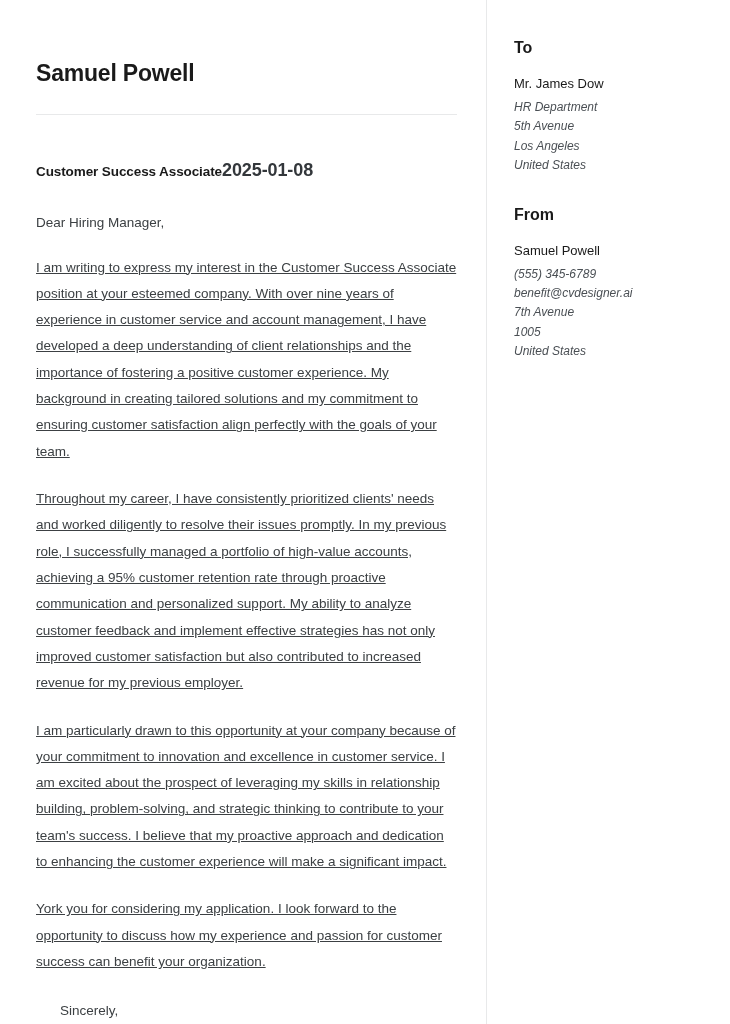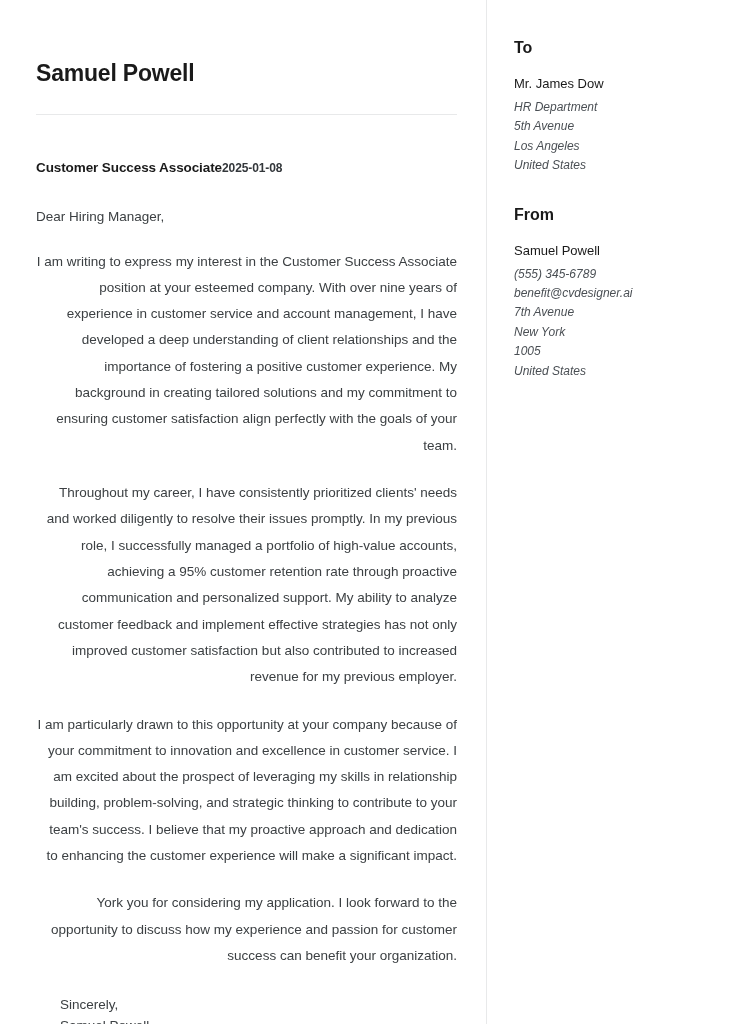--- a/index.html
+++ b/index.html
@@ -66,39 +66,40 @@
   }
 
   .job-title {
     font-size: 13.5px;
     font-weight: bold;
     color: #1a1a1a;
     letter-spacing: -0.1px;
   }
 
   .letter-date {
-    font-size: 12px;
+    font-size: 18px;
     font-weight: bold;
     color: #33373b;
     letter-spacing: -0.1px;
   }
 
   .salutation {
     margin-top: 32px;
     font-size: 13.5px;
     color: #3c4043;
     line-height: 1.55;
   }
 
   .body-paragraph {
     margin-top: 21px;
     font-size: 13.5px;
     color: #3c4043;
     line-height: 1.95;
-    text-align: right;
+    text-align: left;
+    text-decoration: underline;
   }
 
   .closing-block {
     margin-top: 26px;
     font-size: 13.5px;
     color: #3c4043;
     line-height: 1.55;
   }
   .closing-line { display: block; margin-left: 24px; }
 
@@ -187,21 +188,20 @@
       </div>
     </div>
 
     <div class="contact-block from-block">
       <div class="contact-label">From</div>
       <div class="contact-person">Samuel Powell</div>
       <div class="contact-lines">
         <span class="contact-line">(555) 345-6789</span>
         <span class="contact-line">benefit@cvdesigner.ai</span>
         <span class="contact-line">7th Avenue</span>
-        <span class="contact-line">New York</span>
         <span class="contact-line">1005</span>
         <span class="contact-line">United States</span>
       </div>
     </div>
 
   </div>
 
 </div>
 
 </body></html>

